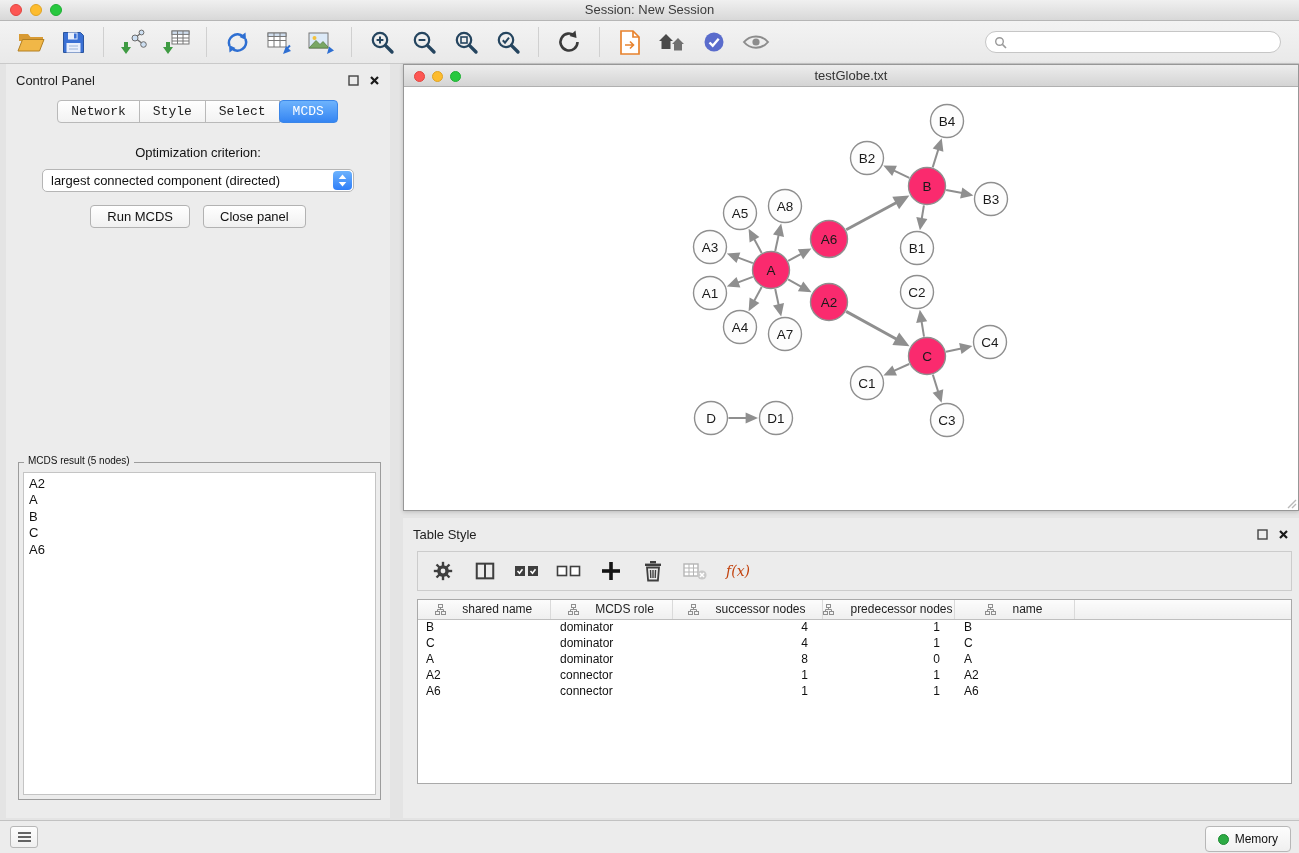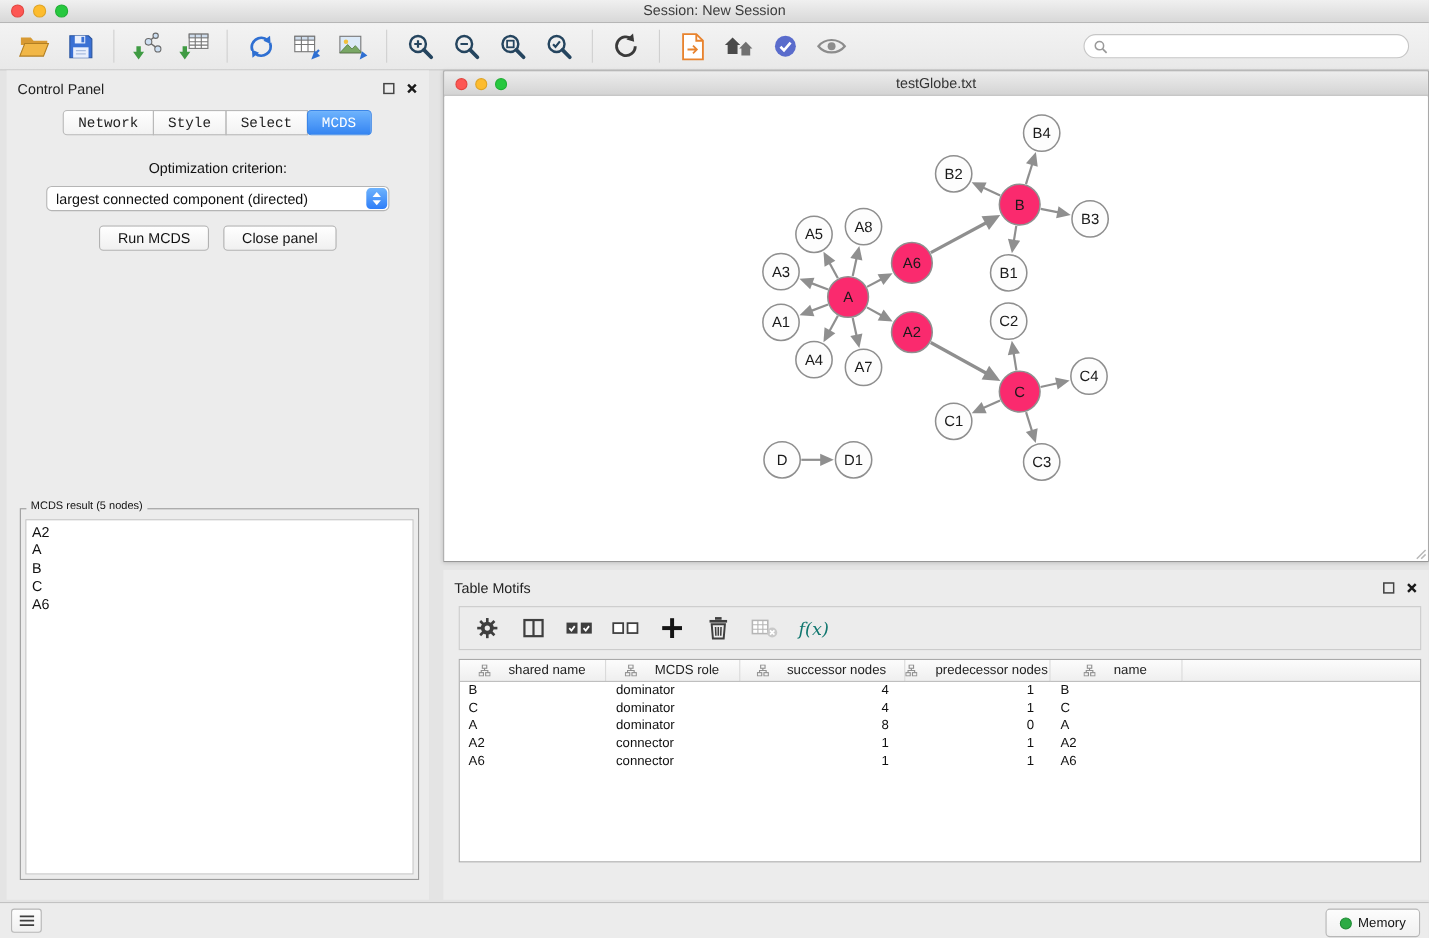--- a/index.html
+++ b/index.html
@@ -58,21 +58,21 @@
   .nw-canvas { position:absolute; top:23px; left:0; right:0; bottom:0; background:#fff; }
   .graph { width:894px; height:422px; display:block; }
   .graph text { font-family:"Liberation Sans",sans-serif; font-size:13.5px; fill:#1a1a1a; }
   .grip { position:absolute; right:1px; bottom:1px; }
 
   
   .table-panel { position:absolute; left:403px; top:518px; width:896px; height:300px; background:#ececec; }
   .tp-toolbar { position:absolute; left:14px; right:7px; top:33px; height:40px; background:#ececec;
     border:1px solid #cccccc; display:flex; align-items:center; gap:16px; padding:0 12px; }
   .tpbtn { width:26px; height:26px; display:flex; align-items:center; justify-content:center; flex:0 0 auto; }
-  .fx { font-family:"DejaVu Serif",serif; font-style:italic; color:#0f766e; font-size:16px; margin-left:2px; }
+  .fx { font-family:"DejaVu Serif",serif; font-style:italic; color:#c2410c; font-size:14px; margin-left:2px; }
   .tablewrap { position:absolute; left:14px; right:7px; top:81px; bottom:34px; background:#fff; border:1px solid #a9a9a9; overflow:hidden; }
   table { width:100%; table-layout:fixed; border-collapse:collapse; }
   col.c0{width:132px} col.c1{width:122px} col.c2{width:150px} col.c3{width:132px} col.c4{width:120px}
   th { background:linear-gradient(#fcfcfc,#efefef); border-right:1px solid #dadada; border-bottom:1px solid #bfbfbf;
     height:19px; font-weight:normal; font-size:12px; color:#222; }
   th.fillerth { border-right:none; }
   .hdr { display:flex; align-items:center; justify-content:center; gap:16px; }
   td { height:16px; font-size:12px; white-space:nowrap; overflow:hidden; color:#111; }
   td.al-left  { text-align:left; padding-left:8px; }
   td.al-left2 { text-align:left; padding-left:10px; }
@@ -427,21 +427,21 @@
           </g>
       </svg>
       <svg class="grip" width="12" height="12" viewBox="0 0 12 12">
         <path d="M11 3 L3 11 M11 7 L7 11" stroke="#b9b9b9" stroke-width="1.4" fill="none"></path>
       </svg>
     </div>
   </div>
 
   <div class="table-panel">
     <div class="panel-header">
-      <span>Table Motifs</span>
+      <span>Table Style</span>
       <span class="panel-controls">
         <svg width="11" height="11" viewBox="0 0 11 11">
           <rect x="1" y="1" width="9" height="9" fill="none" stroke="#444" stroke-width="1.4"></rect>
         </svg>
         <svg width="11" height="11" viewBox="0 0 11 11">
           <path d="M2 2 L9 9 M9 2 L2 9" stroke="#1a1a1a" stroke-width="2.2"></path>
         </svg>
       </span>
     </div>
     <div class="tp-toolbar">

